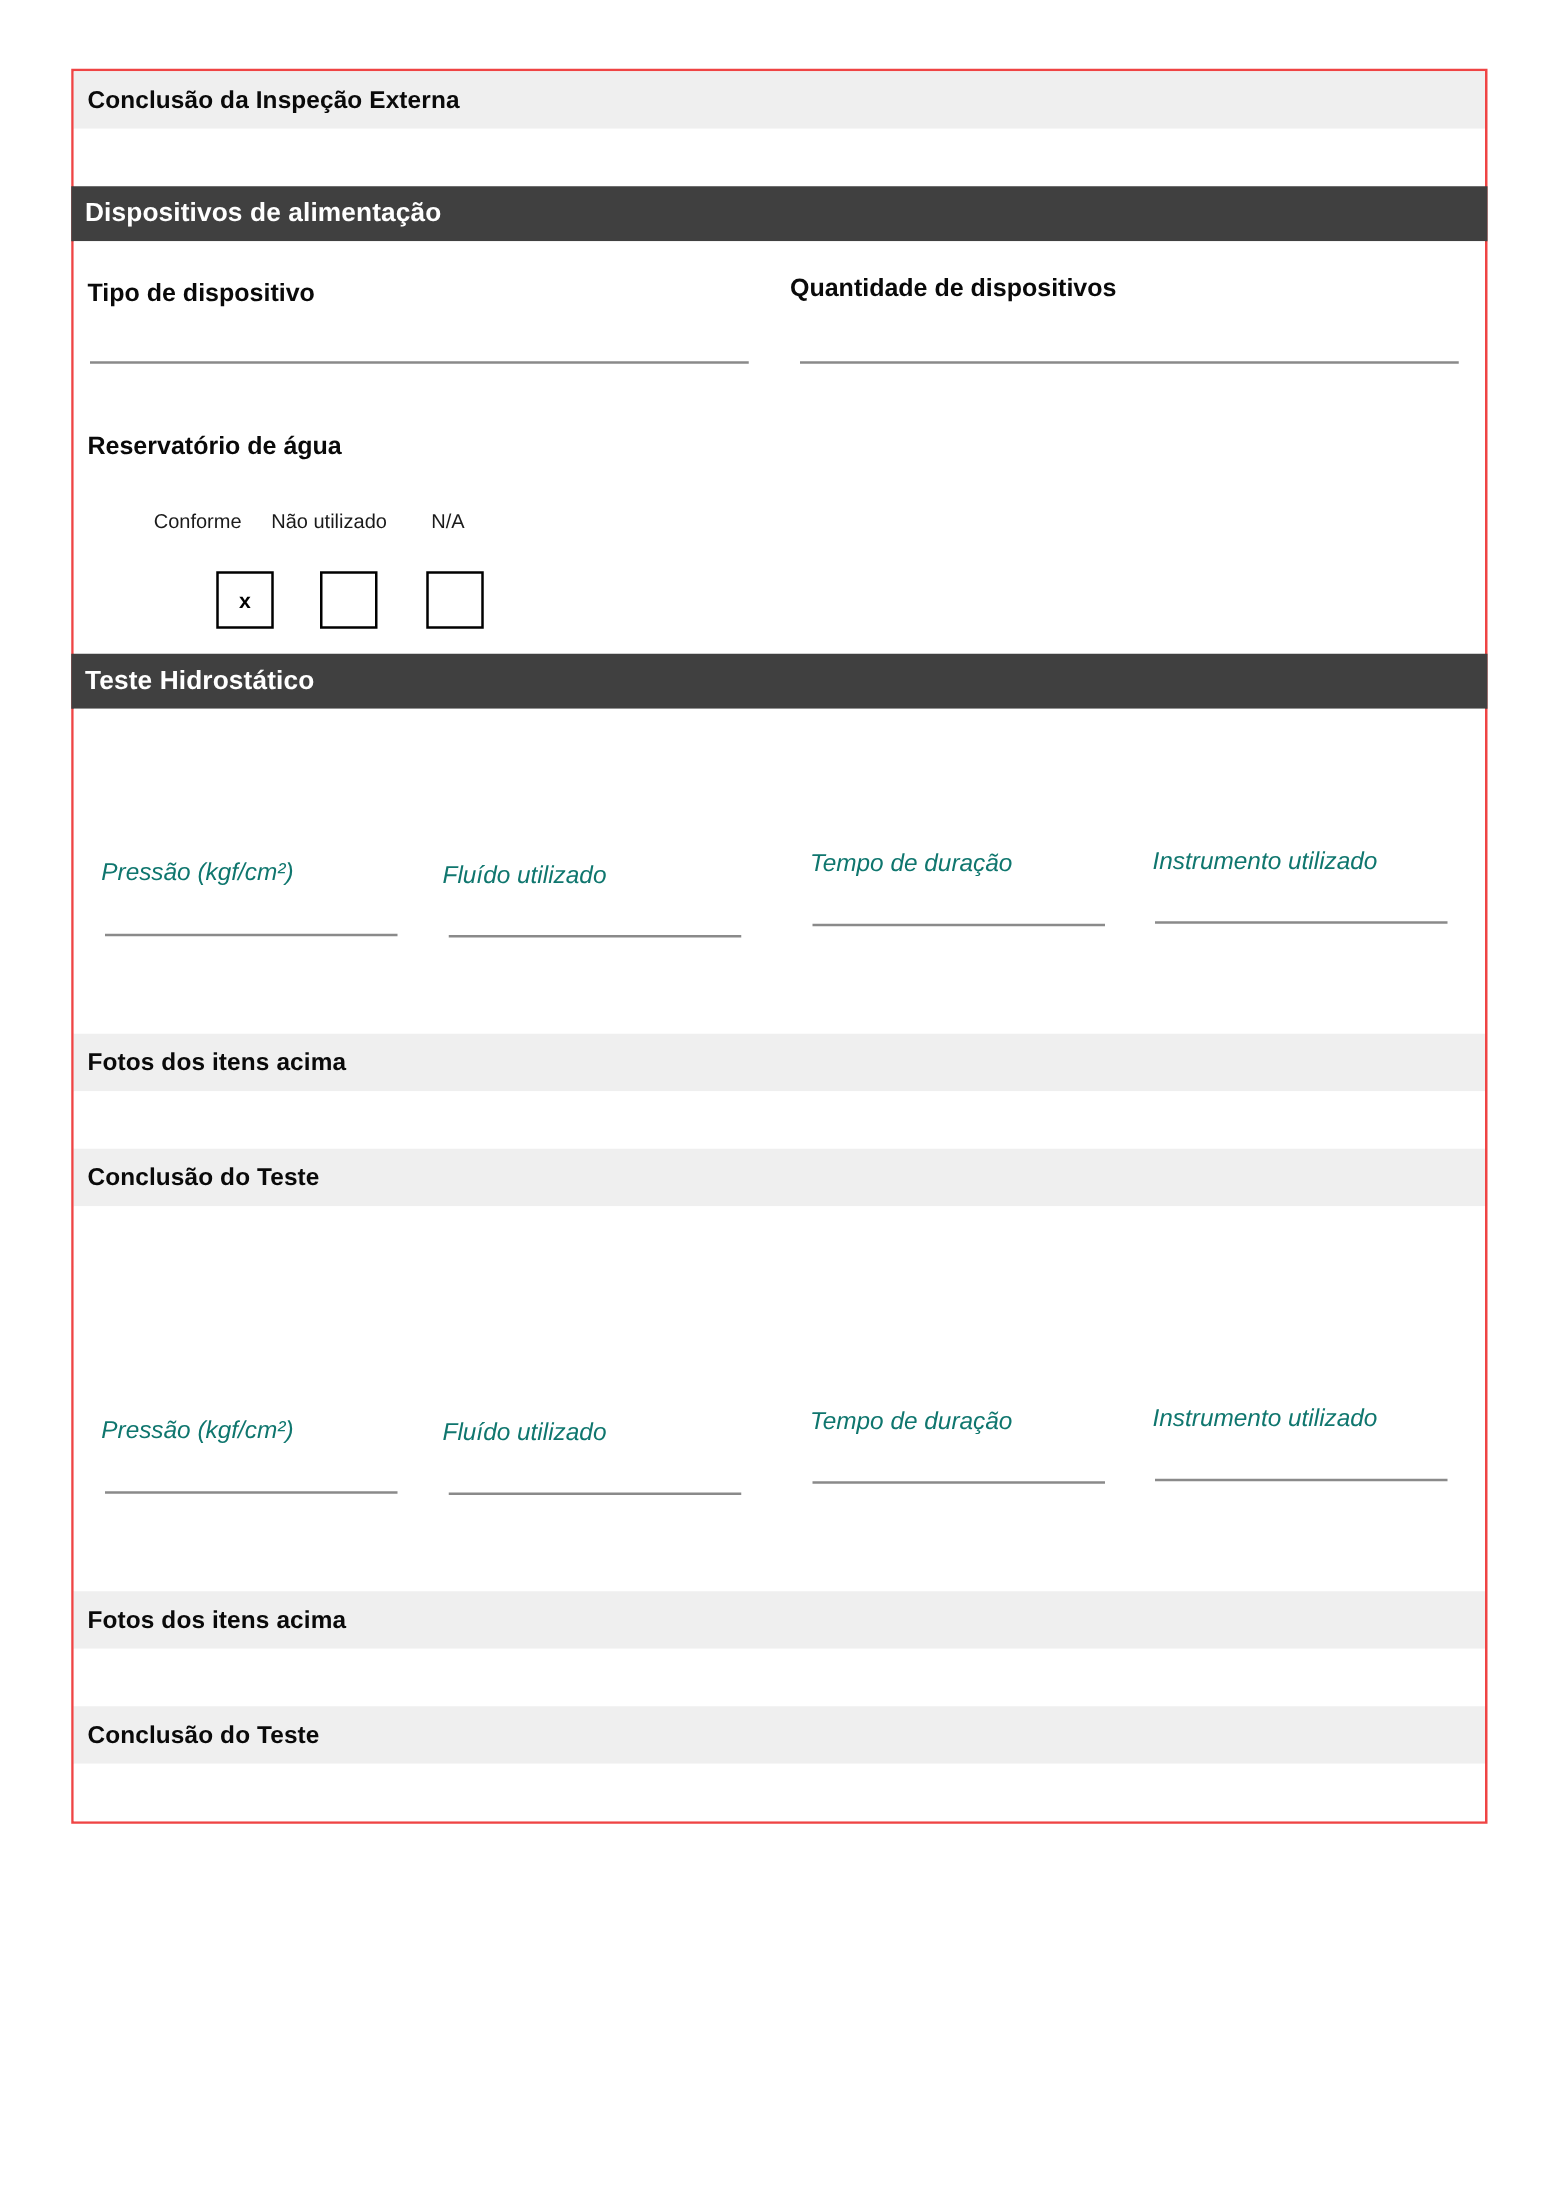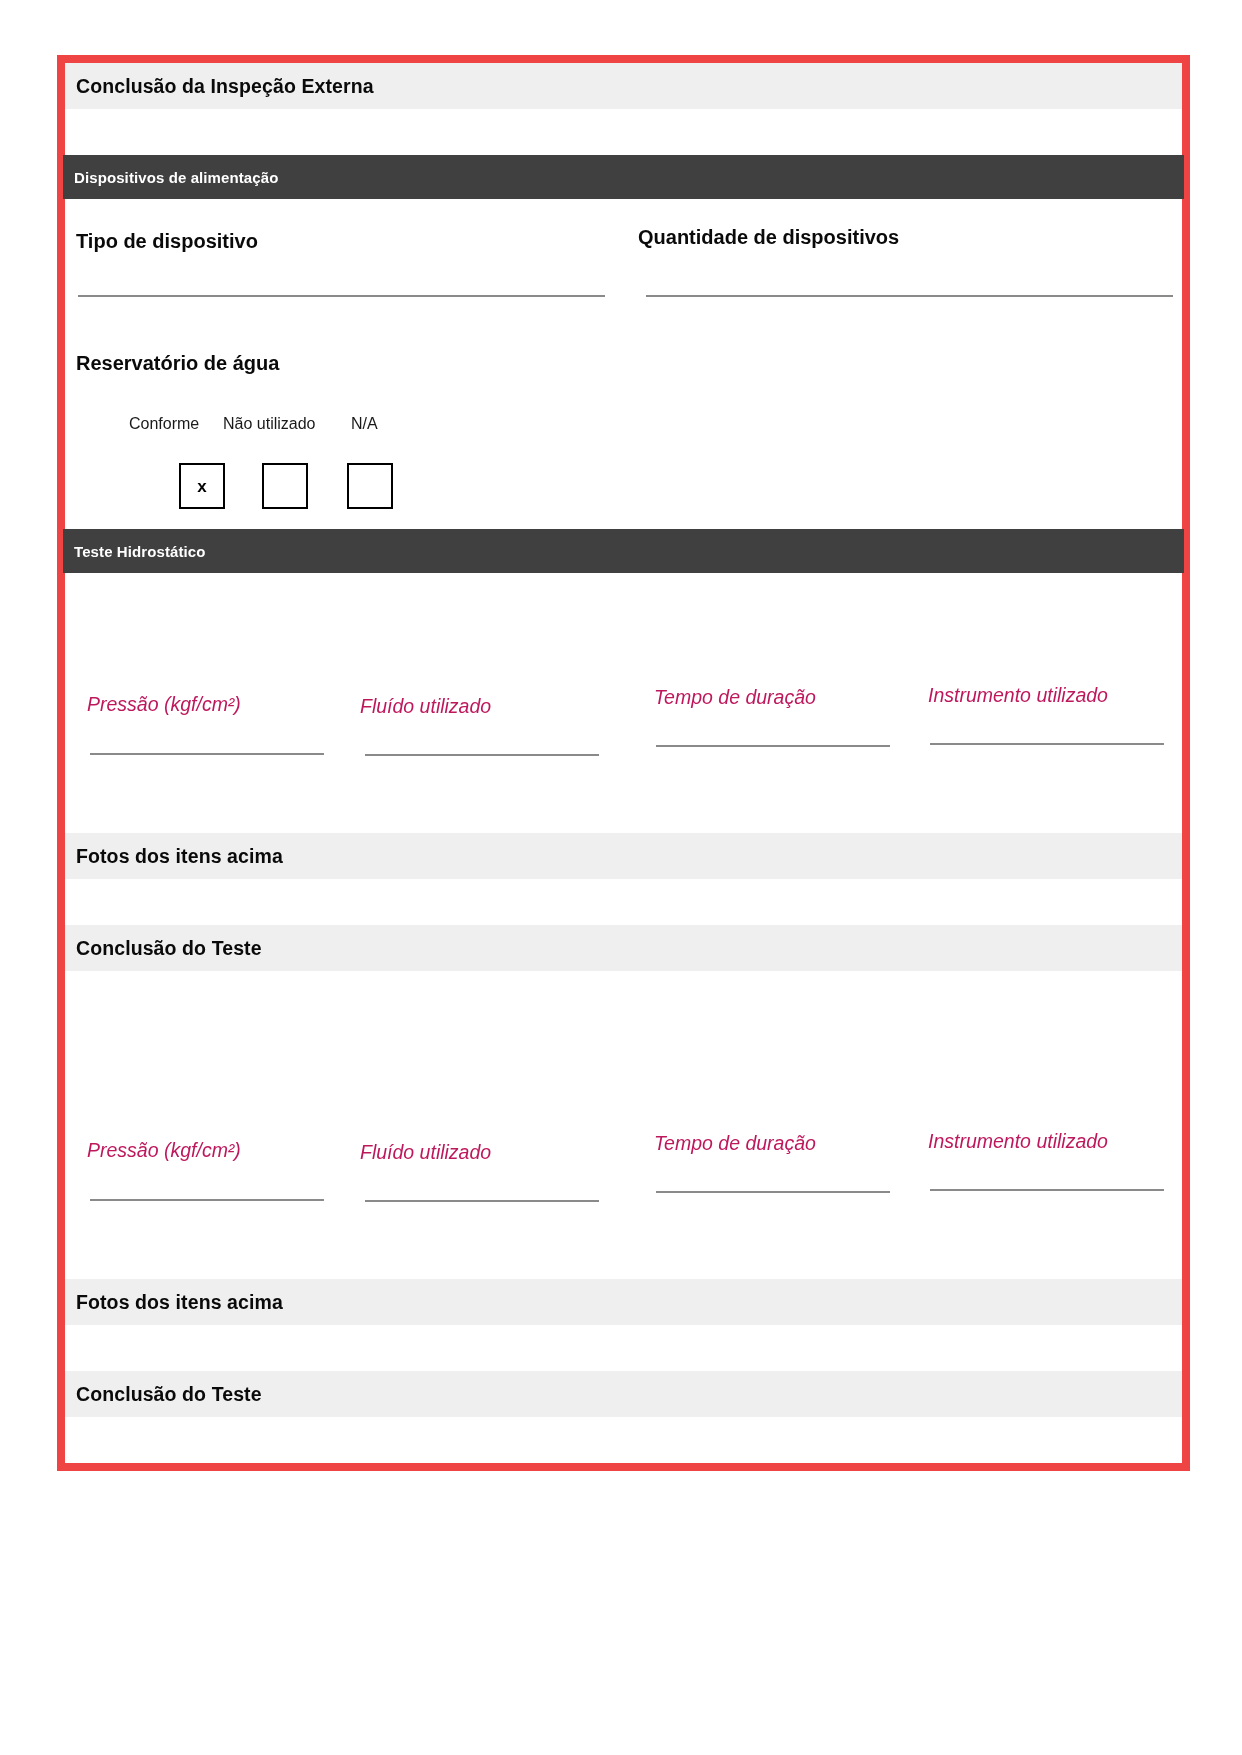--- a/index.html
+++ b/index.html
@@ -22,21 +22,21 @@
     height: 1755px;
     background: #ffffff;
   }
 
   
   .form-table {
     position: absolute;
     left: 57px;
     top: 55px;
     width: 1133px;
-    border: 8px solid #ef4444;
+    border: 2px solid #ef4444;
     box-sizing: border-box;
     background: #ffffff;
   }
 
   
   .band {
     box-sizing: border-box;
     width: 100%;
     position: relative;
   }
@@ -61,21 +61,21 @@
     background: #404040;
     height: 44px;
     display: flex;
     align-items: center;
     padding-left: 11px;
     margin-left: -2px;
     margin-right: -2px;
     width: calc(100% + 4px);
   }
   .band-dark .band-title {
-    font-size: 15px;
+    font-size: 21px;
     font-weight: bold;
     color: #ffffff;
     letter-spacing: 0.1px;
   }
 
   
   .band-blank {
     background: #ffffff;
     height: 46px;
   }
@@ -133,21 +133,21 @@
   
   .test-body {
     background: #ffffff;
     height: 260px;
     position: relative;
   }
   .test-label {
     position: absolute;
     font-style: italic;
     font-size: 19.5px;
-    color: #be185d;
+    color: #0f766e;
     white-space: nowrap;
   }
   .test-rule {
     position: absolute;
     height: 0;
     border-top: 2px solid #8a8a8a;
   }
 </style>
 </head>
 <body>

